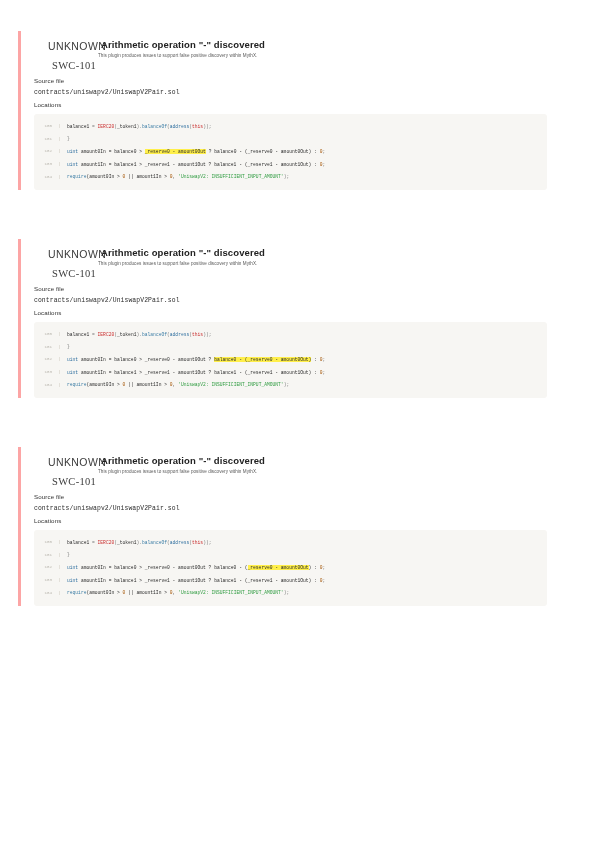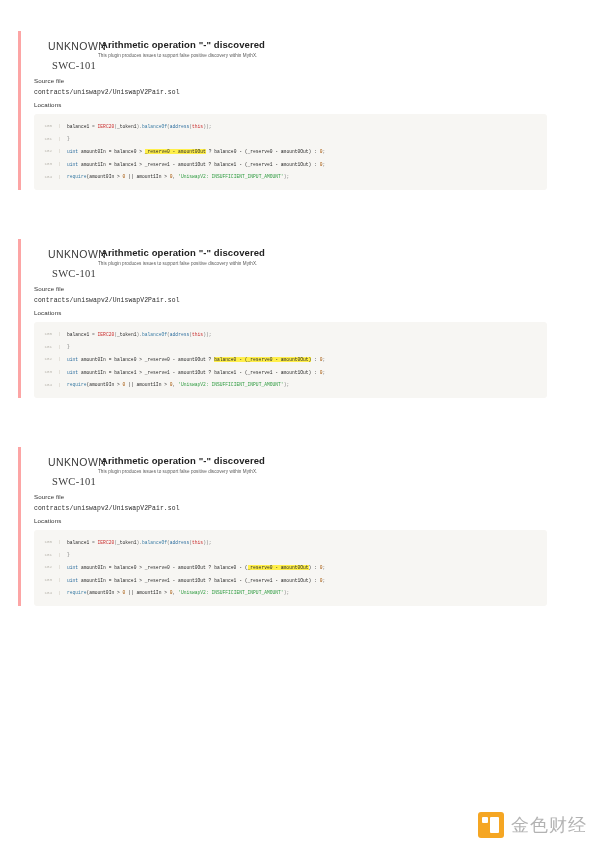--- a/index.html
+++ b/index.html
@@ -228,18 +228,14 @@
     </div>
     <div class="code-block">
         <div class="code-line"><span class="ln">180</span><span><span class="code-text">balance1 </span><span class="tok-punc">= </span><span class="tok-kw">IERC20</span><span class="tok-punc">(</span><span class="code-text">_token1</span><span class="tok-punc">).</span><span class="tok-fn">balanceOf</span><span class="tok-punc">(</span><span class="tok-type">address</span><span class="tok-punc">(</span><span class="tok-kw">this</span><span class="tok-punc">));</span></span></div>
         <div class="code-line"><span class="ln">181</span><span><span class="tok-punc">}</span></span></div>
         <div class="code-line"><span class="ln">182</span><span><span class="tok-type">uint </span><span class="code-text">amount0In = balance0 &gt; _reserve0 - amount0Out ? balance0 - (</span><span class="code-text hl">_reserve0 - amount0Out</span><span class="code-text">) : </span><span class="tok-num">0</span><span class="tok-punc">;</span></span></div>
         <div class="code-line"><span class="ln">183</span><span><span class="tok-type">uint </span><span class="code-text">amount1In = balance1 &gt; _reserve1 - amount1Out ? balance1 - (_reserve1 - amount1Out) : </span><span class="tok-num">0</span><span class="tok-punc">;</span></span></div>
         <div class="code-line"><span class="ln">184</span><span><span class="tok-fn">require</span><span class="code-text">(amount0In &gt; </span><span class="tok-num">0</span><span class="code-text"> || amount1In &gt; </span><span class="tok-num">0</span><span class="tok-punc">, </span><span class="tok-str">'UniswapV2: INSUFFICIENT_INPUT_AMOUNT'</span><span class="tok-punc">);</span></span></div>
       </div>
   </div>
 
-  <div class="watermark">
-    <div class="wm-logo"></div>
-    <div class="wm-text">金色财经</div>
-  </div>
 
 </div>
 
 </body></html>

